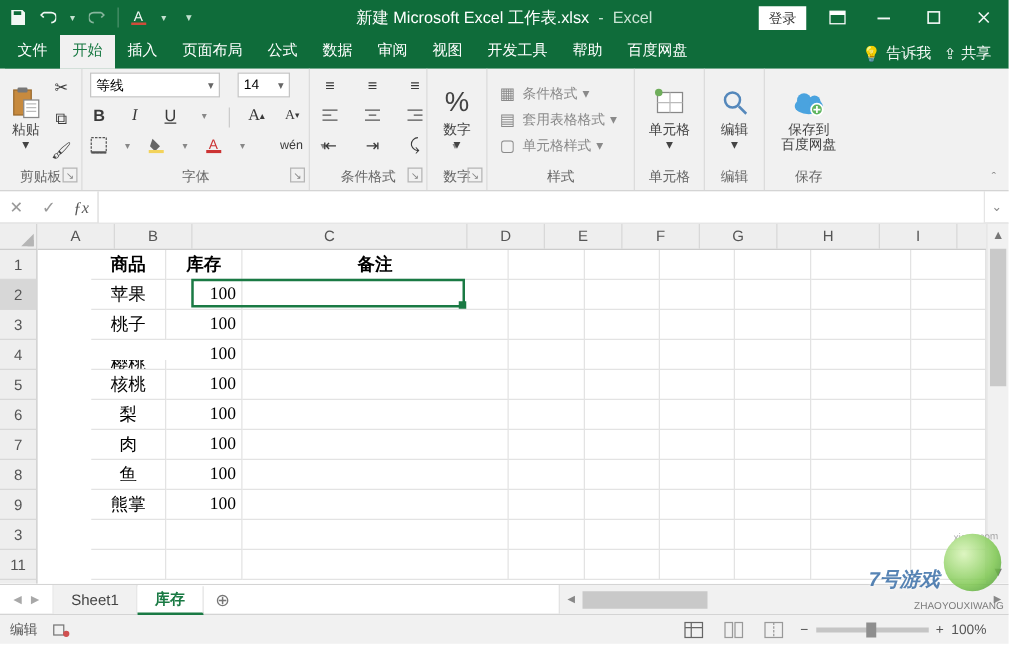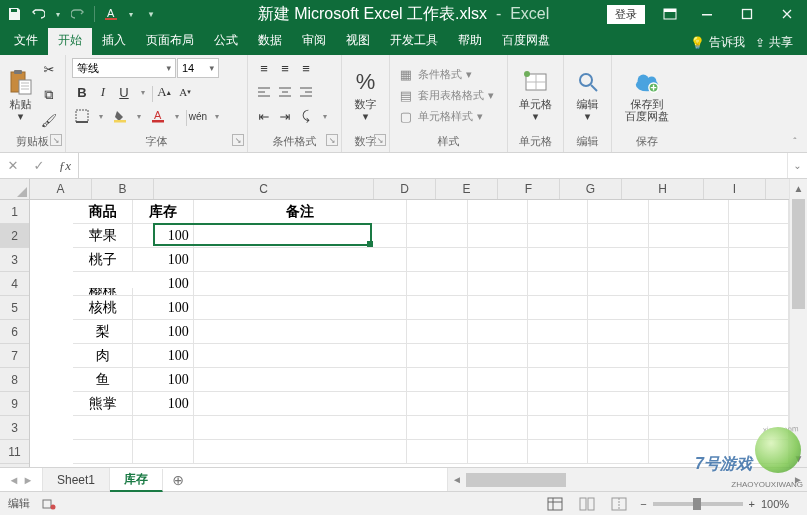--- a/index.html
+++ b/index.html
@@ -3,21 +3,21 @@
 <meta charset="utf-8">
 <style>
 * { margin:0; padding:0; box-sizing:border-box; font-family:"Microsoft YaHei","Segoe UI",sans-serif; }
 body { background:#fff; width:807px; height:525px; overflow:hidden; font-size:12px; user-select:none; position:relative; }
 
 
 .titlebar { height:28px; background:#0f6c3a; display:flex; align-items:center; color:#fff; position:relative; }
 .qat { display:flex; align-items:center; gap:8px; padding:0 6px; }
 .qat .ico { width:16px; height:16px; display:flex; align-items:center; justify-content:center; opacity:.95; cursor:pointer; }
 .qat .sep { width:1px; height:16px; background:rgba(255,255,255,.25); }
-.title { position:absolute; left:0; right:0; text-align:center; font-size:16px; pointer-events:none; }
+.title { position:absolute; left:0; right:0; text-align:center; font-size:13px; pointer-events:none; }
 .title .dim { color:#c9e3d3; }
 .winbtns { margin-left:auto; display:flex; align-items:center; gap:0; height:100%; }
 .winbtn { width:40px; height:100%; display:flex; align-items:center; justify-content:center; opacity:.95; cursor:pointer; }
 .login-btn { background:#fff; color:#333; font-size:11px; padding:2px 8px; margin-right:8px; cursor:pointer; }
 .ribbon-toggle { width:34px; height:100%; display:flex; align-items:center; justify-content:center; }
 
 
 .tabs { height:27px; background:#0f6c3a; display:flex; align-items:flex-end; color:#fff; font-size:12px; padding:0 4px; }
 .tab { padding:5px 10px 6px; cursor:pointer; }
 .tab.file { background:#0f6c3a; }
@@ -28,21 +28,21 @@
 
 .ribbon { height:98px; background:#f1f1f1; border-bottom:1px solid #d4d4d4; display:flex; position:relative; }
 .group { border-right:1px solid #dcdcdc; display:flex; flex-direction:column; justify-content:space-between; padding:3px 6px 0; }
 .group-label { text-align:center; font-size:11px; color:#666; padding:2px 0 3px; position:relative; }
 .group-label .launcher { position:absolute; right:-3px; top:2px; width:12px; height:12px; border:1px solid #b5b5b5; display:flex; align-items:center; justify-content:center; font-size:8px; color:#888; cursor:pointer; }
 .group-body { flex:1; display:flex; gap:4px; }
 .bigbtn { display:flex; flex-direction:column; align-items:center; justify-content:center; width:44px; cursor:pointer; gap:2px; }
 .bigbtn .glyph { width:28px; height:28px; display:flex; align-items:center; justify-content:center; }
 .bigbtn .lbl { font-size:11px; color:#444; text-align:center; line-height:12px; }
 .col { display:flex; flex-direction:column; gap:3px; }
-.row { display:flex; align-items:flex-end; gap:1px; }
+.row { display:flex; align-items:flex-end; gap:14px; }
 .combo { height:20px; background:#fff; border:1px solid #c5c5c5; display:flex; align-items:center; padding:0 18px 0 4px; font-size:11px; position:relative; cursor:pointer; }
 .combo::after { content:"▾"; position:absolute; right:4px; color:#666; font-size:9px; }
 .sqbtn { width:20px; height:20px; display:flex; align-items:center; justify-content:center; color:#3a3a3a; cursor:pointer; font-size:13px; }
 .sqbtn.small { width:16px; }
 .menuitem { display:flex; align-items:center; gap:4px; font-size:11px; color:#8a8a8a; padding:1px 2px; cursor:pointer; }
 .menuitem .glyph { width:16px; height:16px; display:flex; align-items:center; justify-content:center; font-size:13px; }
 .ribbon-collapse { position:absolute; right:4px; bottom:2px; width:16px; height:16px; color:#888; font-size:10px; cursor:pointer; display:flex; align-items:center; justify-content:center; }
 
 
 .fbar { height:26px; border-bottom:1px solid #d4d4d4; display:flex; align-items:stretch; background:#fff; }

